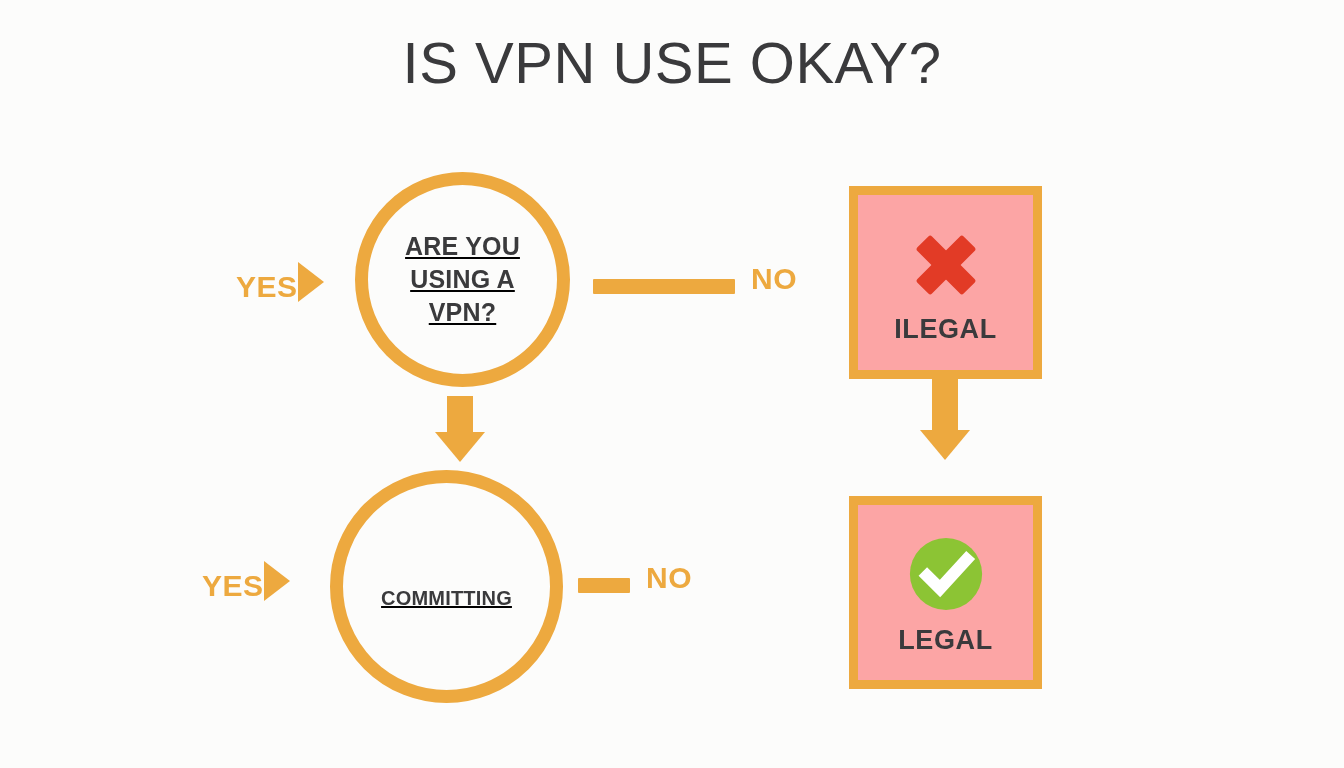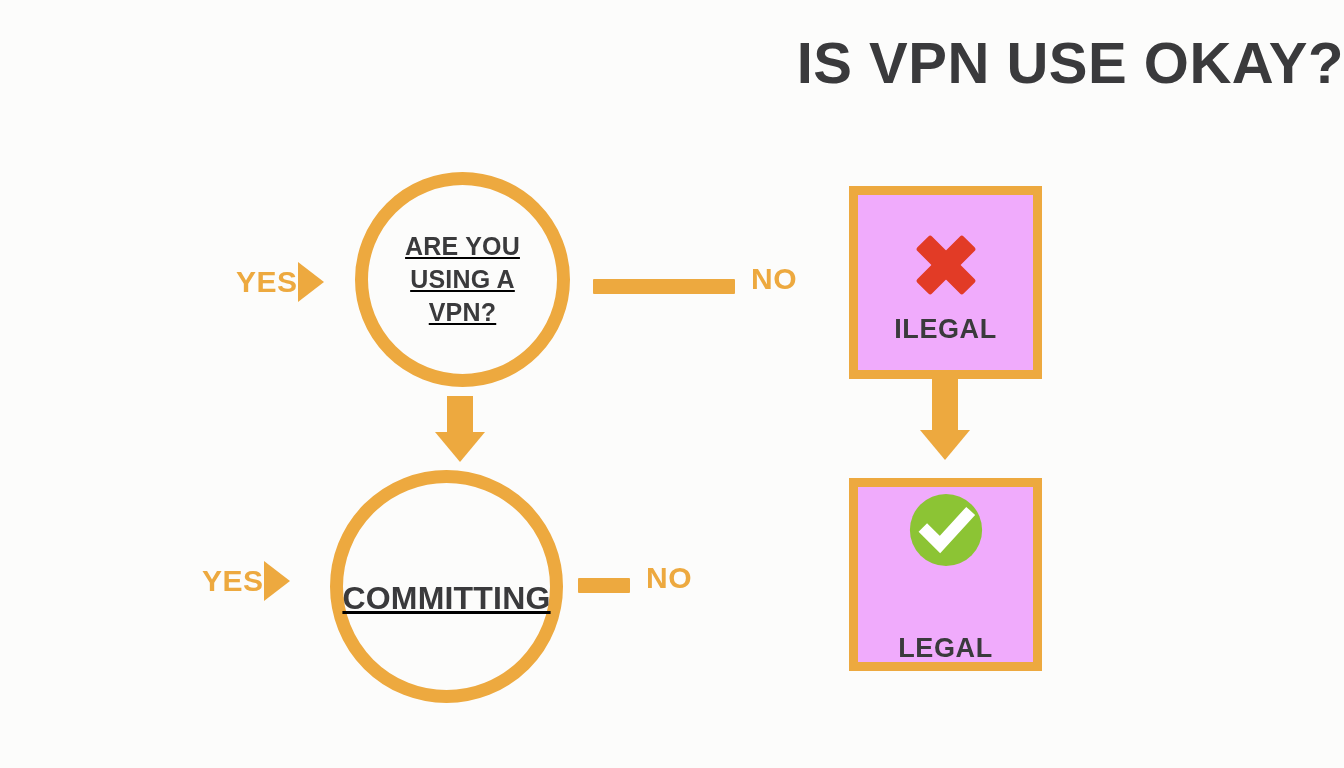--- a/index.html
+++ b/index.html
@@ -19,23 +19,23 @@
     position: absolute;
     inset: 0;
   }
 
   
   .title {
     position: absolute;
     top: 34px;
     left: 0;
     width: 1344px;
-    text-align: right;
+    text-align: center;
     font-size: 58px;
-    font-weight: 700;
+    font-weight: 400;
     letter-spacing: 0.5px;
     color: #3a3a3c;
     line-height: 1;
     white-space: nowrap;
   }
 
   
   .circle {
     position: absolute;
     border-radius: 50%;
@@ -63,27 +63,27 @@
     top: 172px;
     width: 215px;
     height: 215px;
   }
   #circle-crime {
     left: 330px;
     top: 470px;
     width: 233px;
     height: 233px;
   }
-  #circle-crime .circle-text { font-size: 32px; margin-top: 24px; }
+  #circle-crime .circle-text { font-size: 20px; margin-top: 24px; }
 
   
   .yes-group {
     position: absolute;
     display: flex;
-    align-items: center;
+    align-items: flex-end;
   }
   .yes-label {
     font-size: 30px;
     font-weight: 700;
     color: #eda93f;
     letter-spacing: 0.5px;
     line-height: 1;
   }
   .tri-right {
     width: 0;
@@ -138,30 +138,30 @@
   #arrow-vpn-to-crime .shaft { height: 36px; }
   #arrow-ilegal-to-legal { left: 920px; top: 378px; width: 50px; }
   #arrow-ilegal-to-legal .shaft { height: 52px; }
 
   
   .outcome-box {
     position: absolute;
     width: 193px;
     height: 193px;
     border: 9px solid #eda93f;
-    background: #f0abfc;
+    background: #fca5a5;
     box-sizing: border-box;
     display: flex;
     flex-direction: column;
     align-items: center;
     justify-content: center;
     gap: 6px;
   }
   #box-ilegal { left: 849px; top: 186px; }
-  #box-legal  { left: 849px; top: 478px; justify-content: space-between; }
+  #box-legal  { left: 849px; top: 496px; }
 
   .outcome-label {
     font-size: 27px;
     font-weight: 700;
     color: #3a3a3c;
     letter-spacing: 0.6px;
     line-height: 1;
   }
 
   .icon-x, .icon-check {

